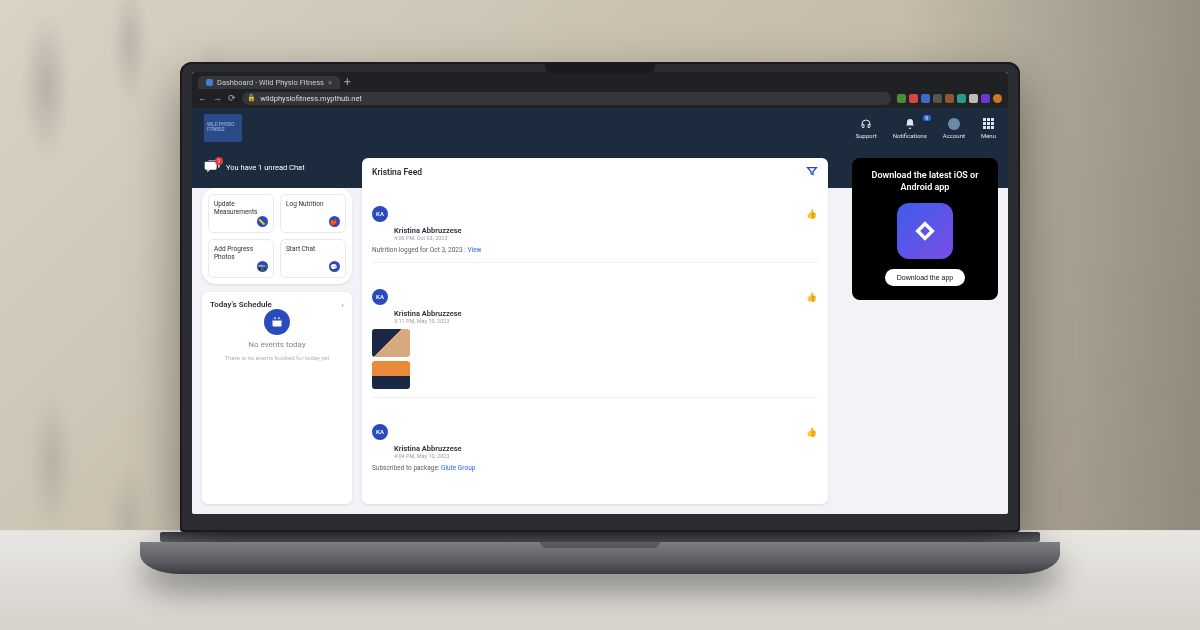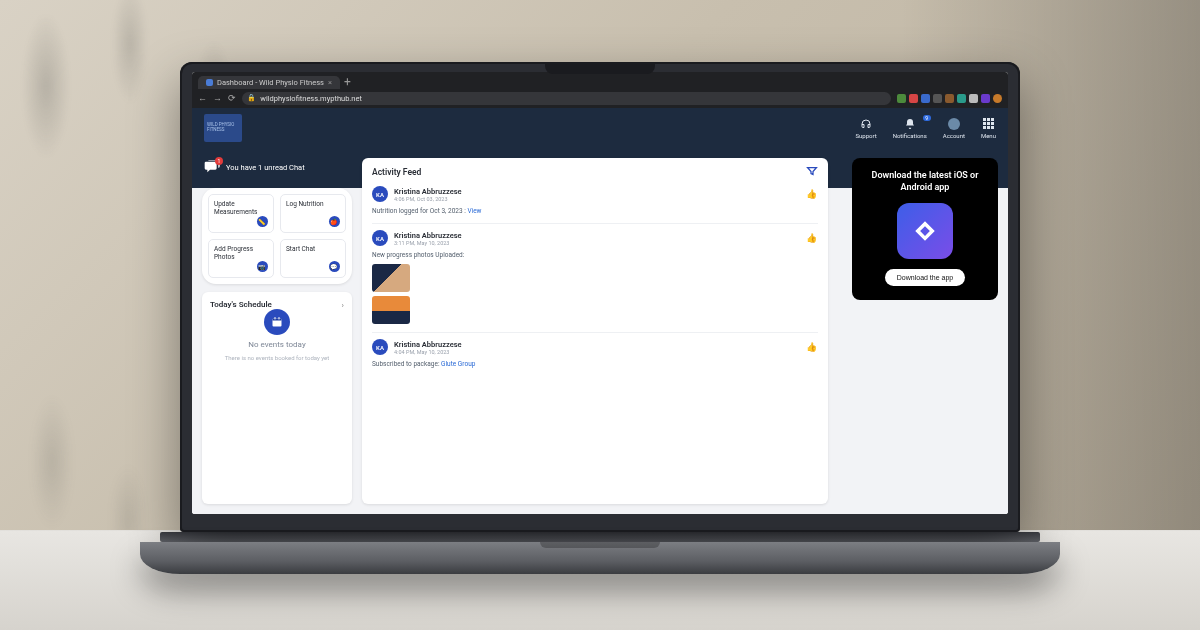--- a/index.html
+++ b/index.html
@@ -168,21 +168,21 @@
   .feed-head {
     display:flex; justify-content:space-between; align-items:center;
     padding:7px 10px; font-size:8.5px; font-weight:600; color:#2a2e36;
   }
   .filter-ico { color:#2a4bbd; }
   .feed-body { flex:1; overflow:hidden; padding:0 10px 8px 10px; display:flex; flex-direction:column; gap:8px;}
   .post { border-top:1px solid #eef0f3; padding-top:6px; }
   .post:first-child{ border-top:none; padding-top:0;}
   .post-head { display:flex; gap:6px; align-items:center;}
   .pavatar { width:16px; height:16px; border-radius:50%; background:#2a4bbd; color:#fff; font-size:6px; display:flex; align-items:center; justify-content:center; font-weight:600;}
-  .pname { font-size:7.5px; font-weight:600; color:#2a2e36;}
+  .pname { font-size:7.5px; font-weight:600; color:#2a2e36;margin-top:40px;}
   .ptime { font-size:5.5px; color:#9aa1ac;}
   .plike { margin-left:auto; color:#c7ccd3; font-size:9px;}
   .pcontent { font-size:6.5px; color:#55606e; margin-top:5px;}
   .pcontent a { color:#2a6ad6; text-decoration:none;}
   .thumbs { display:flex; flex-direction:column; gap:4px; margin-top:5px;}
   .thumb { width:38px; height:28px; border-radius:3px; }
   .thumb.a { background: linear-gradient(135deg,#1a2845 45%, #d6a97f 45%);}
   .thumb.b { background: linear-gradient(180deg,#e88a3a 55%, #1a2845 55%);}
 
   
@@ -339,21 +339,21 @@
                     </svg>
                 </div>
                 <div class="t1">No events today</div>
                 <div class="t2">There is no events booked for today yet</div>
               </div>
             </div>
           </div>
 
           <div class="centercol">
             <div class="feed-head">
-              <span>Activity Feed</span>
+              <span>Kristina Feed</span>
               <span class="filter-ico">
                 <svg width="12" height="12" viewBox="0 0 24 24" fill="none" stroke="#2a4bbd" stroke-width="2.5">
                     <path d="M3 5h18l-7 8v6l-4-2v-4z"></path>
                   </svg>
               </span>
             </div>
             <div class="feed-body">
               <div class="post">
                 <div class="post-head">
                   <div class="pavatar">KA</div>
@@ -370,23 +370,20 @@
 
               <div class="post">
                 <div class="post-head">
                   <div class="pavatar">KA</div>
                   <div>
                     <div class="pname">Kristina Abbruzzese</div>
                     <div class="ptime">3:11 PM, May 10, 2023</div>
                   </div>
                   <span class="plike">👍</span>
                 </div>
-                <div class="pcontent">
-                  <span>New progress photos Uploaded:</span>
-                </div>
                 <div class="thumbs">
                   <div class="thumb a"></div>
                   <div class="thumb b"></div>
                 </div>
               </div>
 
               <div class="post">
                 <div class="post-head">
                   <div class="pavatar">KA</div>
                   <div>

